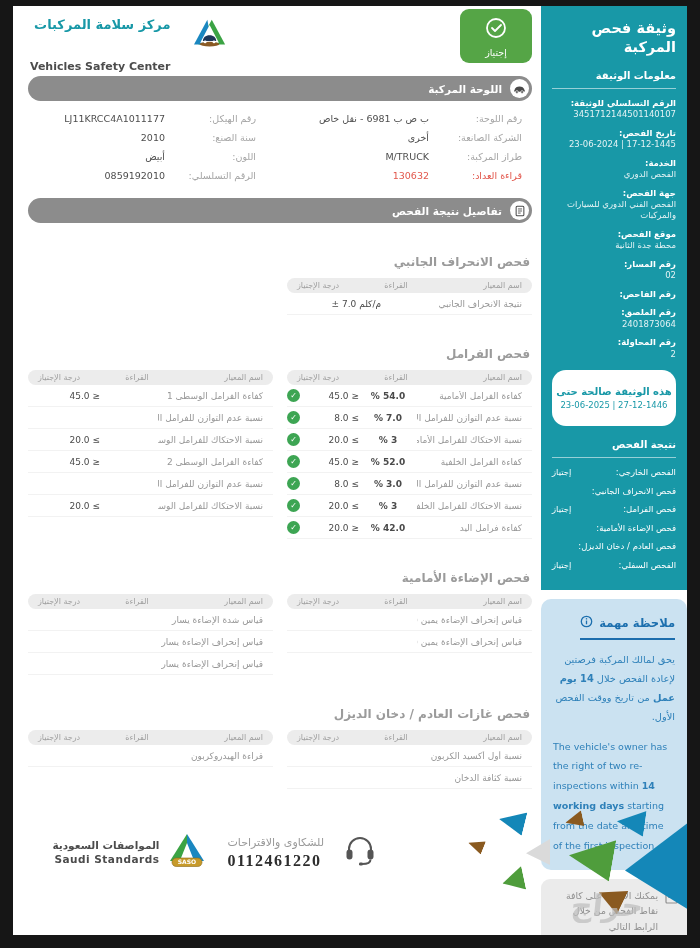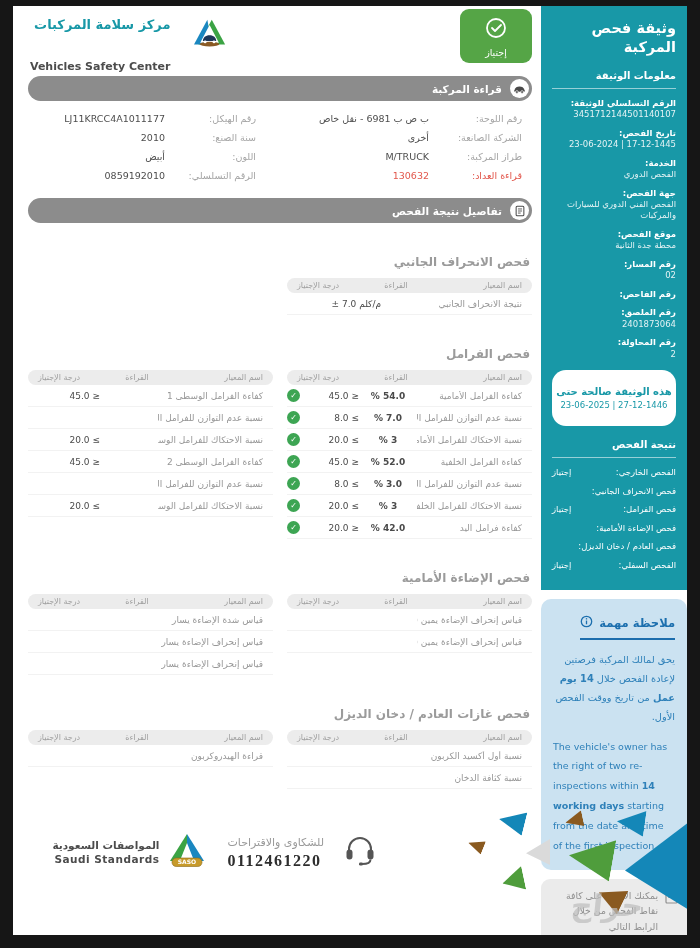--- a/index.html
+++ b/index.html
@@ -241,21 +241,21 @@
       </div>
 
       <div class="gbar">
         <span class="icircle">
           <svg width="13" height="13" viewBox="0 0 14 14">
               <path d="M1.5 9 C2.5 5.8 4.2 4.8 7 4.8 C9.8 4.8 11.5 5.8 12.5 9 L12.5 10.6 L1.5 10.6 Z" fill="#4a4a4a"></path>
               <circle cx="4.2" cy="10.8" r="1.5" fill="#4a4a4a" stroke="#fff" stroke-width=".7"></circle>
               <circle cx="9.8" cy="10.8" r="1.5" fill="#4a4a4a" stroke="#fff" stroke-width=".7"></circle>
             </svg>
         </span>
-        <span class="btitle">قراءة المركبة</span>
+        <span class="btitle">اللوحة المركبة</span>
       </div>
 
       <div class="vgrid">
         <span class="lab">رقم اللوحة:</span>
         <span class="val">ب ص ب 6981 - نقل خاص</span>
         <span class="lab">رقم الهيكل:</span>
         <span class="val ltr">LJ11KRCC4A1011177</span>
 
         <span class="lab">الشركة الصانعة:</span>
         <span class="val">أخرى</span>

